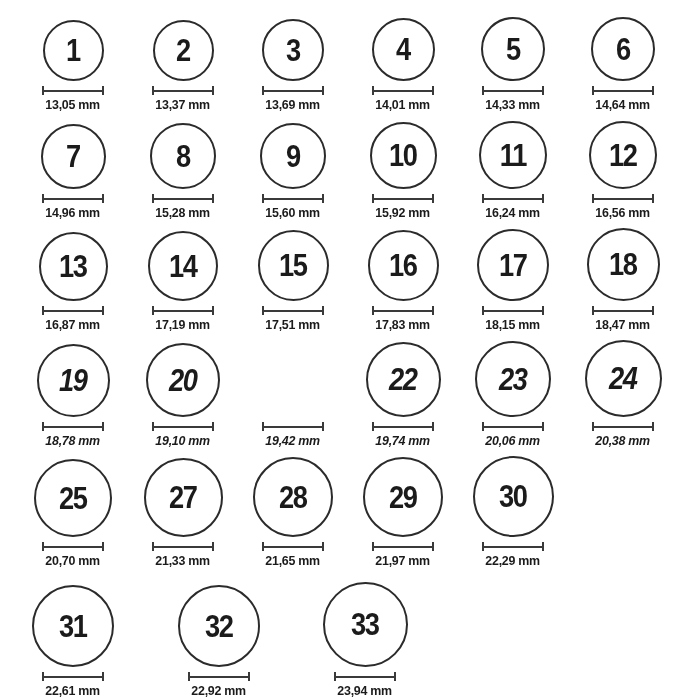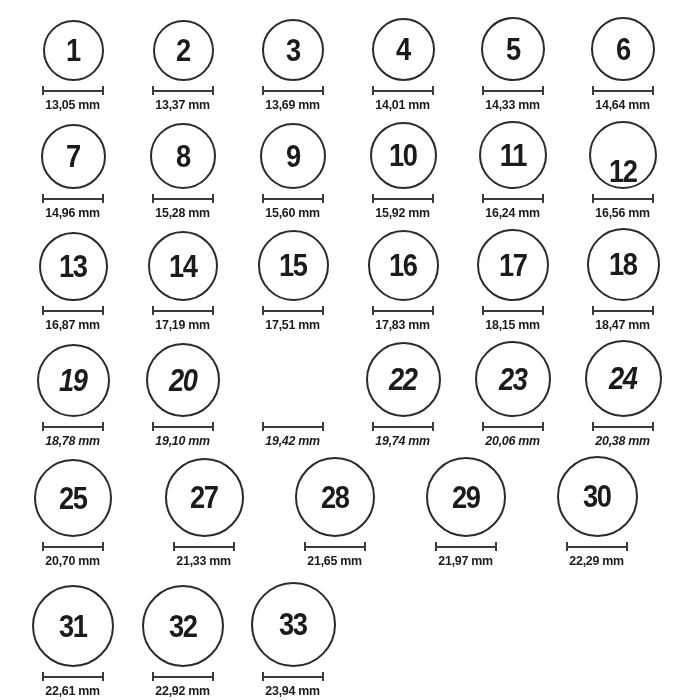--- a/index.html
+++ b/index.html
@@ -180,21 +180,21 @@
       <div class="cell">
     <div class="circle" style="width: 68px; height: 68px;">
       <span class="num">11</span>
     </div>
     <div class="dimline">
       <span class="dimline-mid"></span>
     </div>
     <div class="mm">16,24 mm</div>
   </div>
       <div class="cell">
-    <div class="circle" style="width: 68px; height: 68px; align-items: flex-end;">
+    <div class="circle" style="width: 68px; height: 68px;">
       <span class="num">12</span>
     </div>
     <div class="dimline">
       <span class="dimline-mid"></span>
     </div>
     <div class="mm">16,56 mm</div>
   </div>
     </div>
     <div class="row" style="height: 112px;">
       <div class="cell">
@@ -298,21 +298,21 @@
       <div class="cell">
     <div class="circle" style="width: 77px; height: 77px;">
       <span class="num">24</span>
     </div>
     <div class="dimline">
       <span class="dimline-mid"></span>
     </div>
     <div class="mm">20,38 mm</div>
   </div>
     </div>
-    <div class="row" style="height: 120px; gap: 21px;">
+    <div class="row" style="height: 120px;">
       <div class="cell">
     <div class="circle" style="width: 78px; height: 78px;">
       <span class="num">25</span>
     </div>
     <div class="dimline">
       <span class="dimline-mid"></span>
     </div>
     <div class="mm">20,70 mm</div>
   </div>
       <div class="cell">
@@ -345,21 +345,21 @@
       <div class="cell">
     <div class="circle" style="width: 81px; height: 81px; justify-content: center;">
       <span class="num">30</span>
     </div>
     <div class="dimline">
       <span class="dimline-mid"></span>
     </div>
     <div class="mm">22,29 mm</div>
   </div>
     </div>
-    <div class="row" style="height: 130px;">
+    <div class="row" style="height: 130px; gap: 36px;">
       <div class="cell">
     <div class="circle" style="width: 82px; height: 82px;">
       <span class="num">31</span>
     </div>
     <div class="dimline">
       <span class="dimline-mid"></span>
     </div>
     <div class="mm">22,61 mm</div>
   </div>
       <div class="cell">

